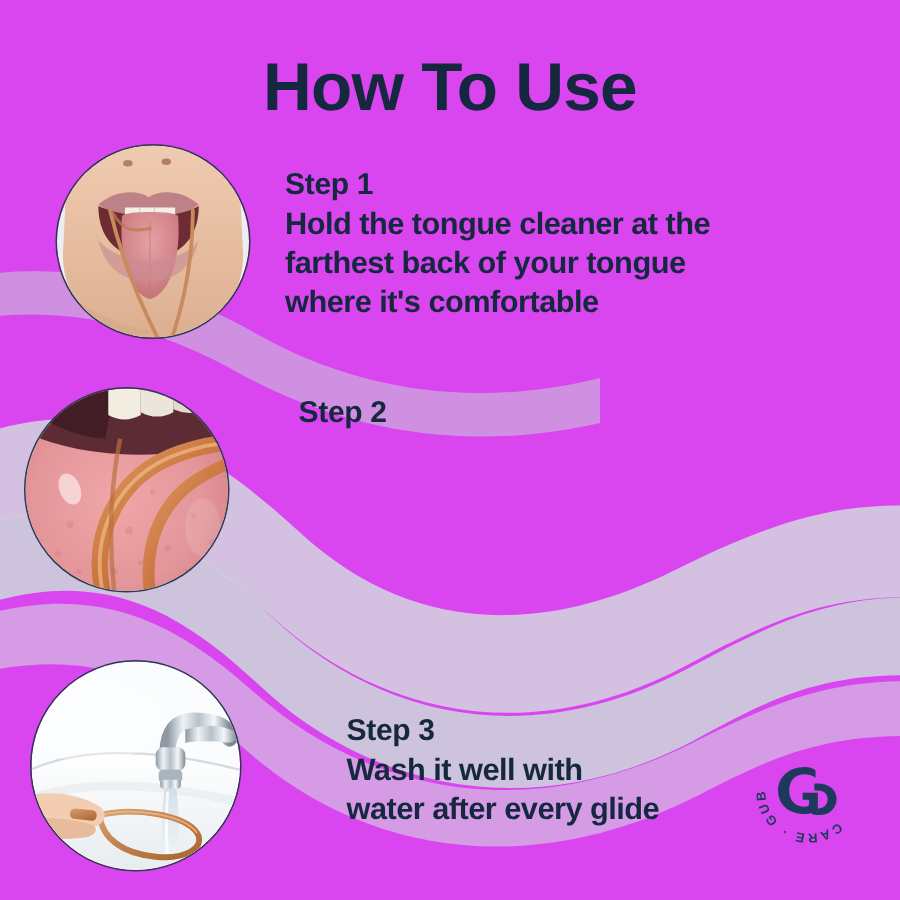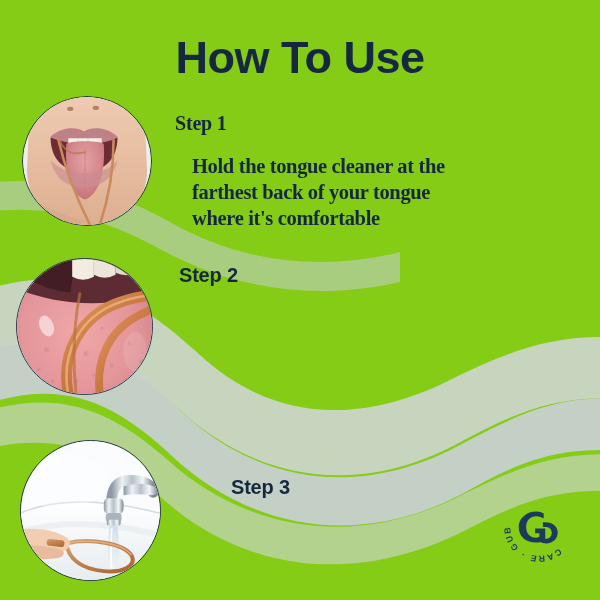--- a/index.html
+++ b/index.html
@@ -10,21 +10,21 @@
     width: 600px;
     height: 600px;
     overflow: hidden;
     font-family: "Liberation Sans", sans-serif;
     background: #c0c6d1;
   }
   #poster {
     position: relative;
     width: 600px;
     height: 600px;
-    background: #84cc16;
+    background: #d946ef;
     overflow: hidden;
   }
   
   #bg-waves {
     position: absolute;
     left: 0; top: 0;
     width: 600px; height: 600px;
     pointer-events: none;
   }
   
@@ -39,22 +39,22 @@
     letter-spacing: -0.5px;
     color: #16283f;
     line-height: 1.05;
   }
   
   .step-row {
     position: absolute;
     display: flex;
     align-items: flex-start;
   }
-  #step-row-1 { left: 22px; top: 96px; font-family: Liberation Serif, serif; }
-  #step-row-2 { left: 16px; top: 258px; }
+  #step-row-1 { left: 37px; top: 96px; }
+  #step-row-2 { left: 16px; top: 258px; gap: 20px; }
   #step-row-3 { left: 20px; top: 440px; gap: 44px; }
 
   .step-photo {
     position: relative;
     border-radius: 50%;
     border: 1.5px solid #2c3a4d;
     overflow: hidden;
     flex: 0 0 auto;
     box-sizing: border-box;
   }
@@ -75,21 +75,21 @@
     line-height: 1.18;
     letter-spacing: -0.2px;
     margin: 0 0 1px 0;
   }
   .step-body {
     font-size: 20.5px;
     font-weight: 600;
     color: #16283f;
     line-height: 1.27;
     letter-spacing: -0.35px;
-    margin: 17px;
+    margin: 0;
     white-space: pre-line;
   }
   
   #brand-logo {
     position: absolute;
     left: 500px;
     top: 488px;
     width: 78px;
     height: 78px;
   }
@@ -277,20 +277,22 @@
           <path d="M -14 108 C 4 104 24 106 40 110 C 46 112 44 118 36 119 C 18 121 0 120 -14 118 Z" fill="#e7bb9c"></path>
 
           <rect x="26" y="100" width="18" height="7" rx="3" fill="url(#copper3)" transform="rotate(6 35 104)"></rect>
 
           <ellipse cx="40" cy="40" rx="48" ry="28" fill="#ffffff" opacity="0.35"></ellipse>
         </g>
       </svg>
     </div>
     <div class="step-text">
       <p class="step-heading">Step 3</p>
+      <p class="step-body">Wash it well with
+water after every glide</p>
     </div>
   </div>
 
   <div id="brand-logo">
     <svg viewBox="0 0 100 100">
       <defs>
         <path id="ringpath" d="M 50 50 m -37 0 a 37 37 0 1 1 74 0 a 37 37 0 1 1 -74 0"></path>
       </defs>
 
       <text font-family="'Liberation Sans', sans-serif" font-size="11.2" font-weight="700" letter-spacing="2.1" fill="#1d3a5c">

